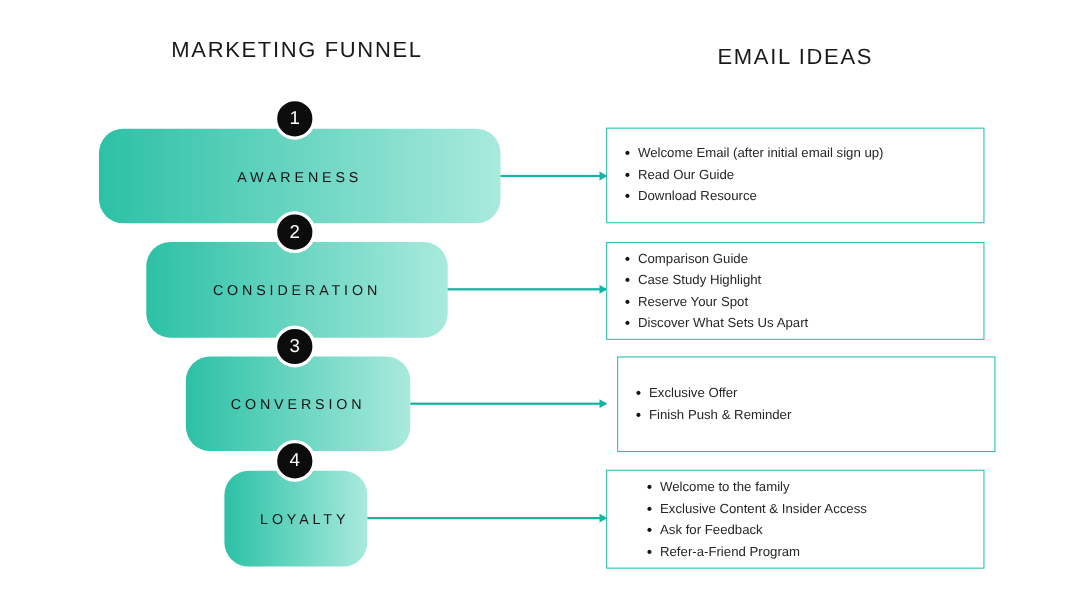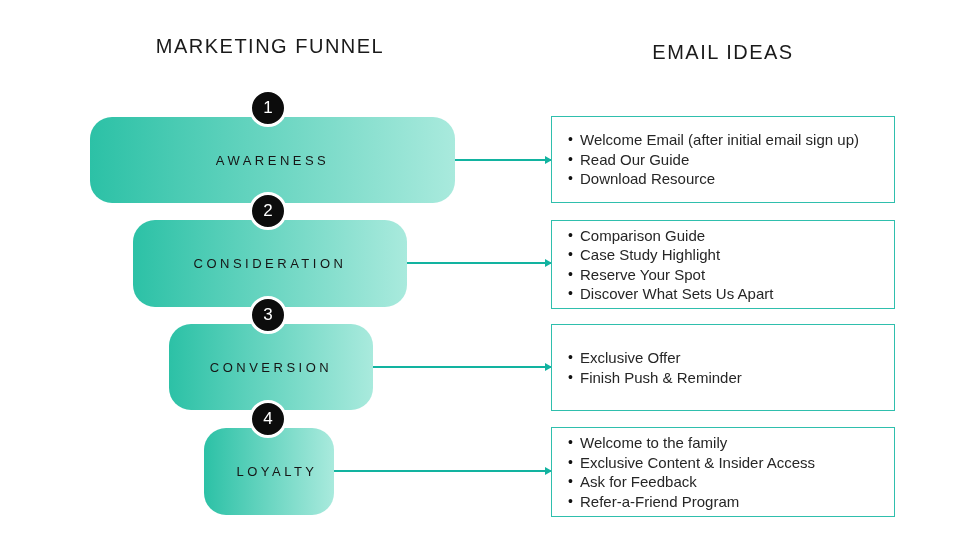--- a/index.html
+++ b/index.html
@@ -41,21 +41,21 @@
     border-left: 7px solid #12b3a0;
   }
   .idea-box {
     position: absolute; left: 551px; width: 344px;
     border: 1.5px solid #2fbfad; background: #ffffff;
     display: flex; align-items: center; z-index: 2;
   }
   .idea-list { list-style: none; padding-left: 16px; }
   .idea-list li {
     position: relative; padding-left: 12px;
-    font-size: 15px; line-height: 19.5px; color: #262626;
+    font-size: 12px; line-height: 19.5px; color: #262626;
     white-space: nowrap;
   }
   .idea-list li::before {
     content: "\2022"; position: absolute; left: 0; top: 0;
     color: #111111; font-size: 14px;
   }
 
   
   .fb1 { left: 90px;  top: 117px; width: 365px; height: 86px; }
   .nb1 { left: 249px; top: 89px;  }
@@ -63,26 +63,26 @@
   .ib1 { top: 116px; height: 87px; }
   
   .fb2 { left: 133px; top: 220px; width: 274px; height: 87px; }
   .nb2 { left: 249px; top: 192px; }
   .cn2 { left: 407px; top: 262px; width: 144px; }
   .ib2 { top: 220px; height: 89px; }
   
   .fb3 { left: 169px; top: 324px; width: 204px; height: 86px; }
   .nb3 { left: 249px; top: 296px; }
   .cn3 { left: 373px; top: 366px; width: 178px; }
-  .ib3 { top: 324px; height: 87px; }
+  .ib3 { top: 324px; height: 87px; margin-left: 10px; }
   
   .fb4 { left: 204px; top: 428px; width: 130px; height: 87px; padding-left: 16px; }
   .nb4 { left: 249px; top: 400px; }
   .cn4 { left: 334px; top: 470px; width: 217px; }
-  .ib4 { top: 427px; height: 90px; }
+  .ib4 { top: 427px; height: 90px; padding-left: 20px; }
 </style>
 </head>
 <body>
 
 <div class="canvas">
 
   <div class="col-title title-left">MARKETING FUNNEL</div>
   <div class="col-title title-right">EMAIL IDEAS</div>
 
   <div class="funnel-box fb1">

